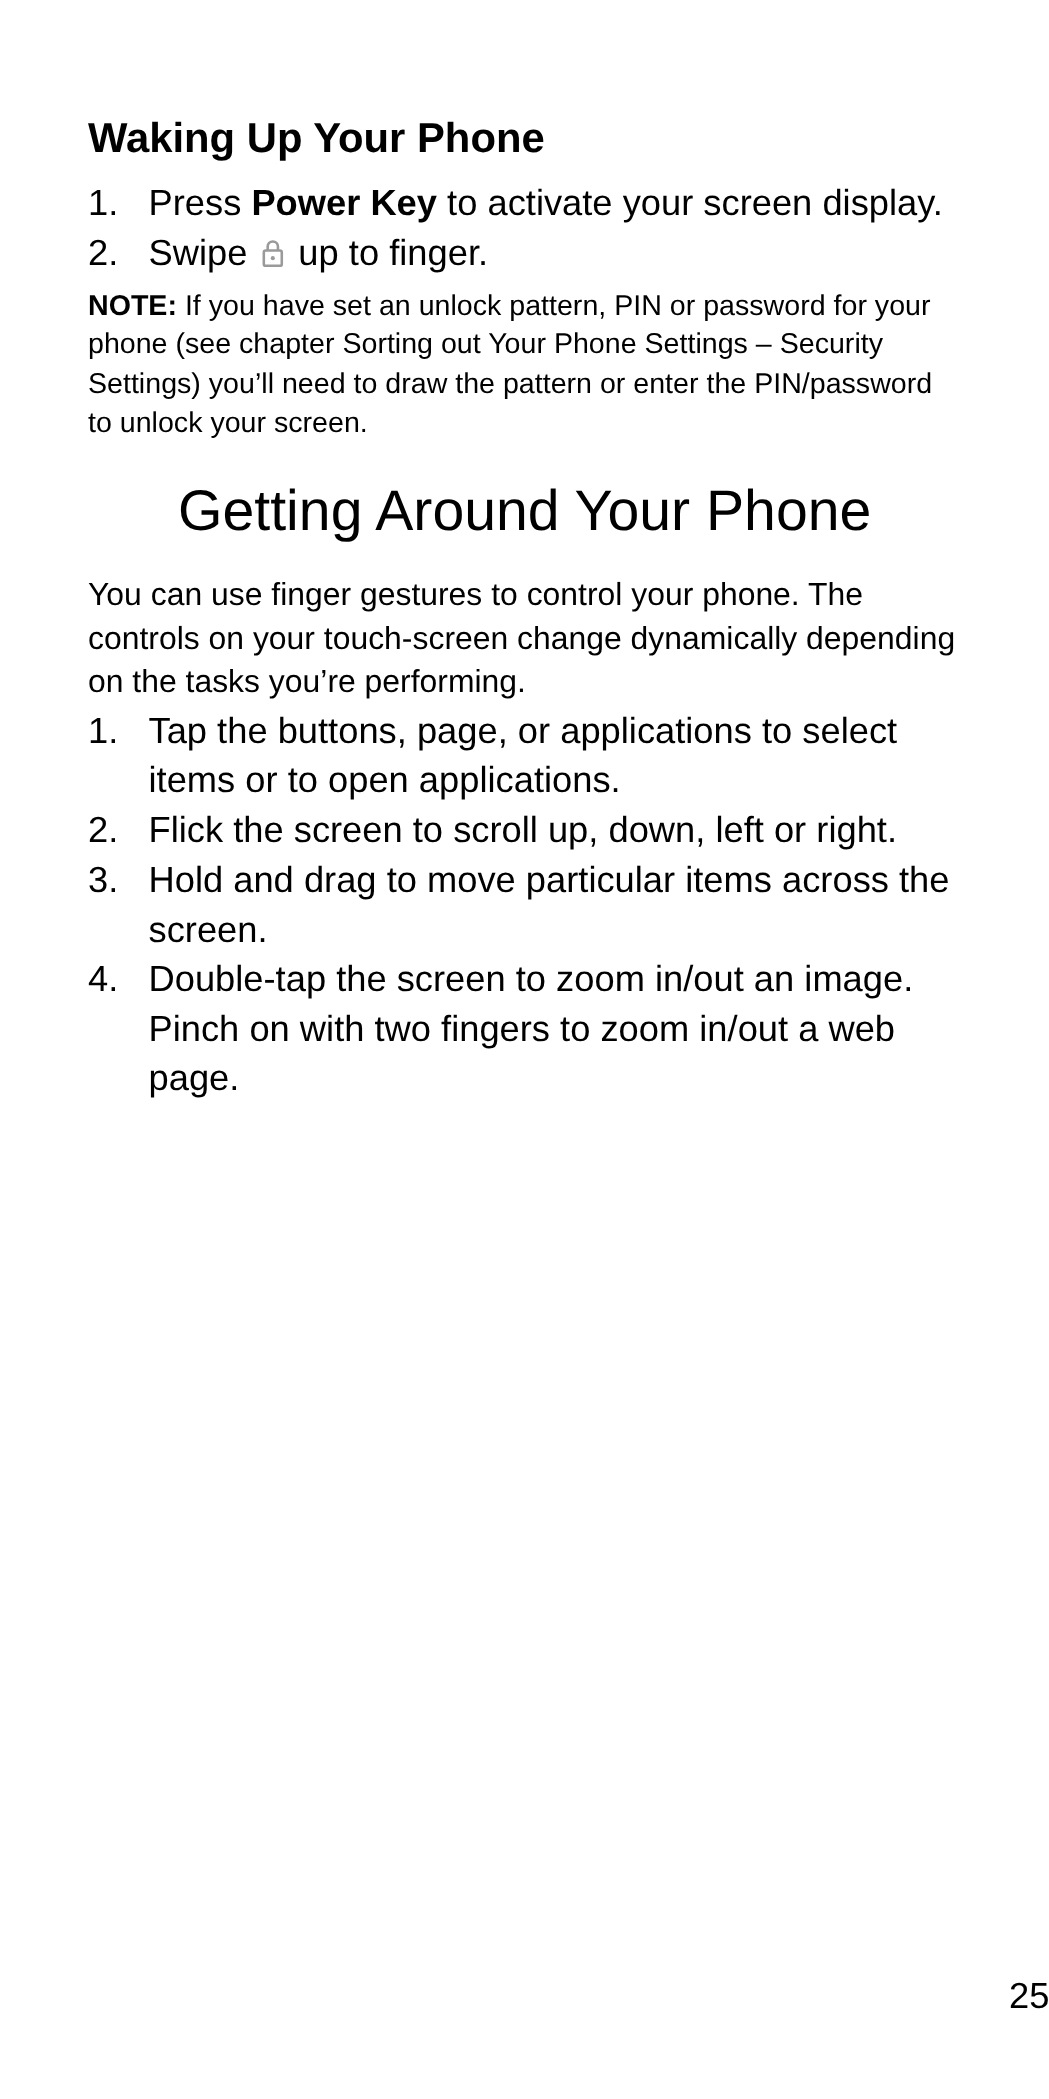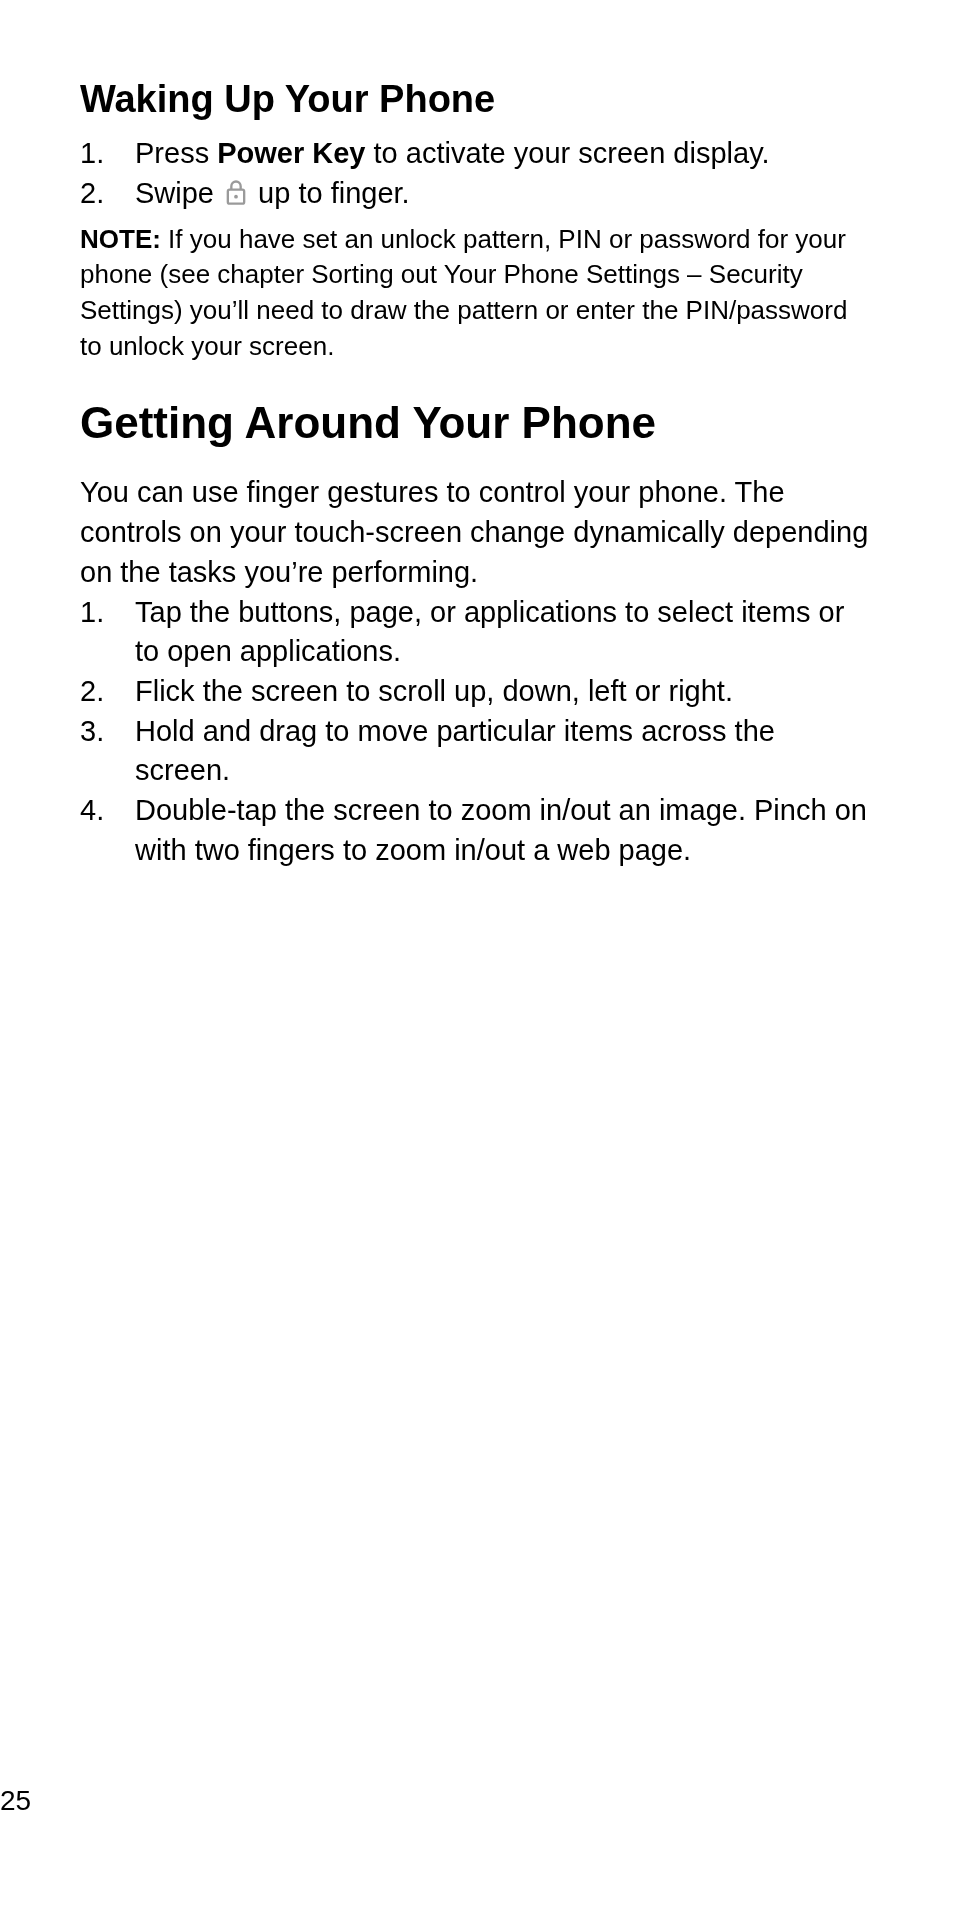--- a/index.html
+++ b/index.html
@@ -9,48 +9,49 @@
     }
     body {
       width: 954px;
       height: 1908px;
       background: #ffffff;
       font-family: Arial, Helvetica, sans-serif;
       color: #000000;
       position: relative;
     }
     .content {
-      padding: 75px 80px 0 80px;
+      padding: 102px 80px 0 80px;
     }
     .h2 {
       font-size: 38px;
       font-weight: bold;
       line-height: 1.3;
       margin-bottom: 10px;
     }
     .h1 {
-      font-size: 44px;
-      font-weight: bold;
+      font-size: 52px;
+      font-weight: normal;
       line-height: 1.3;
       margin-top: 30px;
       margin-bottom: 22px;
+      text-align: center;
     }
     .h2.touch {
       margin-top: 10px;
       margin-bottom: 18px;
     }
     ol.list {
       list-style: none;
       counter-reset: item;
     }
     ol.list > li {
       counter-increment: item;
       position: relative;
       padding-left: 55px;
-      font-size: 29px;
+      font-size: 33px;
       line-height: 1.37;
       margin-bottom: 0;
     }
     ol.list > li::before {
       content: counter(item) ".";
       position: absolute;
       left: 0;
       top: 0;
     }
     .bold {
@@ -68,25 +69,25 @@
       margin-bottom: 0;
     }
     .lock-icon {
       display: inline-block;
       vertical-align: -3px;
       width: 28px;
       height: 28px;
     }
     .page-number {
       position: absolute;
-      bottom: 91px;
+      bottom: 75px;
       left: 0;
       right: 0;
-      text-align: left;
-      font-size: 28px;
+      text-align: right;
+      font-size: 33px;
     }
   </style>
 </head>
 <body>
 
 <div class="content">
 
   <div class="h2">Waking Up Your Phone</div>
 
   <ol class="list">

